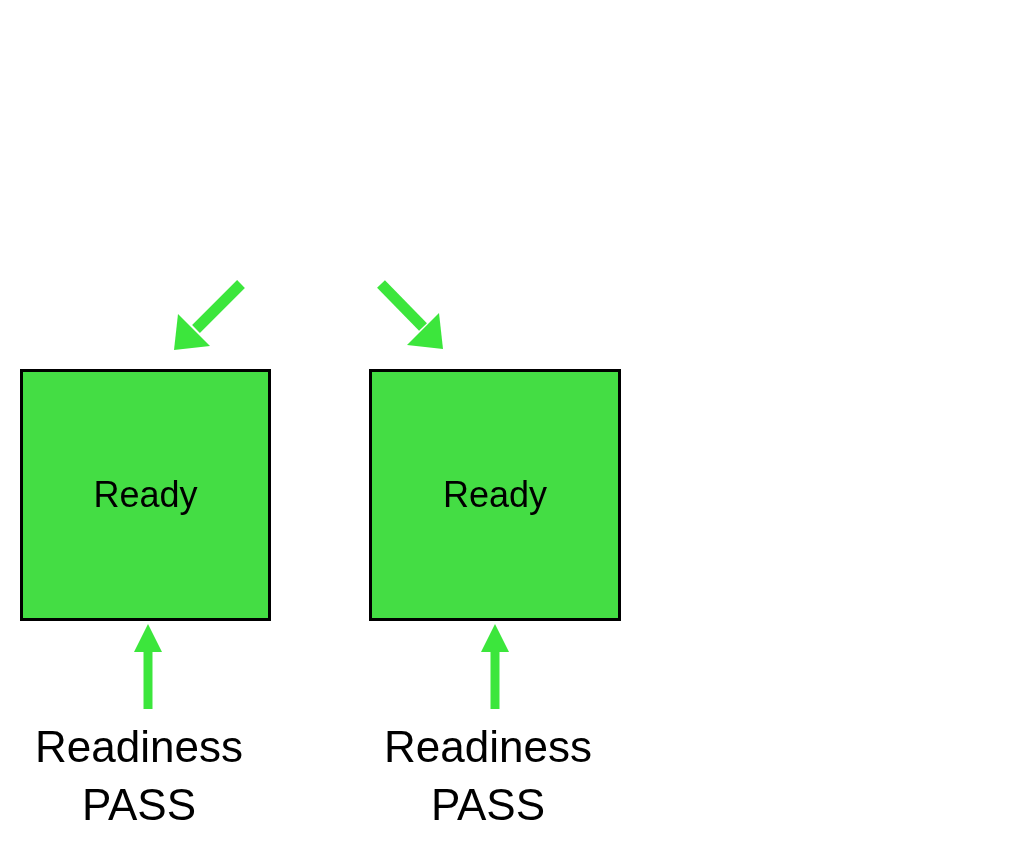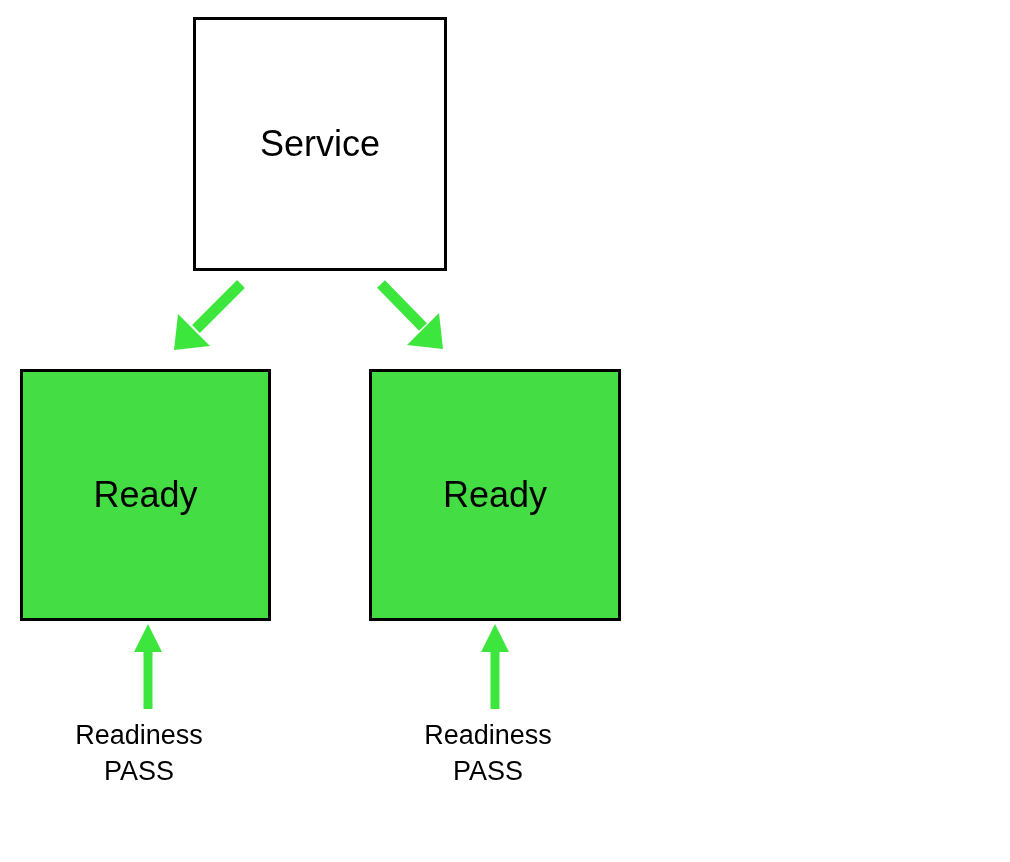--- a/index.html
+++ b/index.html
@@ -56,21 +56,21 @@
   .edge-svg {
     position: absolute;
     left: 0;
     top: 0;
     width: 1010px;
     height: 862px;
     pointer-events: none;
   }
   .edge-label {
     position: absolute;
-    font-size: 27px;
+    font-size: 44px;
     line-height: 1.32;
     color: #000000;
     text-align: center;
     white-space: pre-line;
   }
   #readiness-label-left {
     left: 19px;
     top: 718px;
     width: 240px;
   }
@@ -78,23 +78,20 @@
     left: 368px;
     top: 718px;
     width: 240px;
   }
 </style>
 </head>
 <body>
 
 <div id="canvas">
 
-  <div class="node" id="service-node">
-    <span class="node-label">Service</span>
-  </div>
 
   <svg class="edge-svg" viewBox="0 0 1010 862" xmlns="http://www.w3.org/2000/svg">
 
     <g>
       <line x1="241" y1="284" x2="196" y2="329" stroke="#3CE63C" stroke-width="11" stroke-linecap="butt"></line>
       <polygon points="174,350 178,314 210,346" fill="#3CE63C"></polygon>
     </g>
 
     <g>
       <line x1="381" y1="284" x2="423" y2="327" stroke="#3CE63C" stroke-width="11" stroke-linecap="butt"></line>

